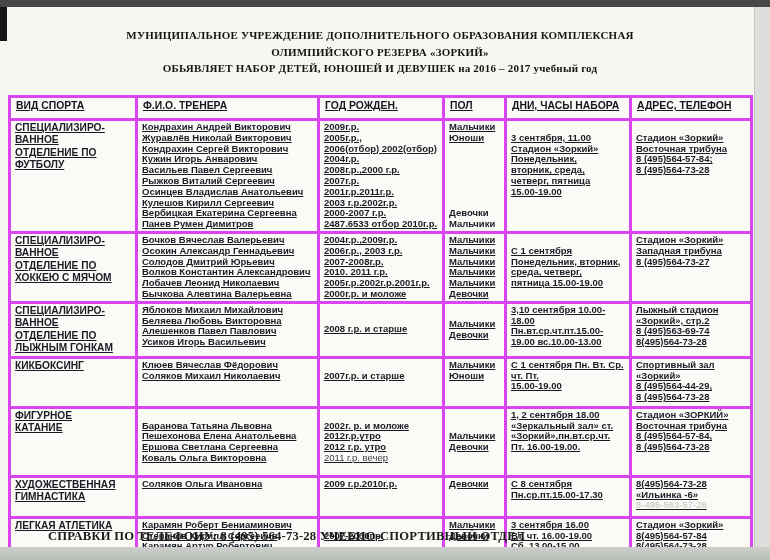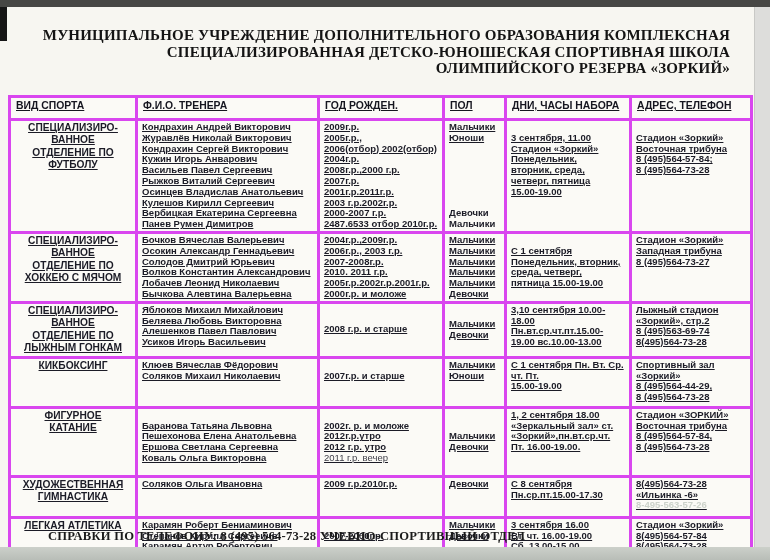--- a/index.html
+++ b/index.html
@@ -10,38 +10,38 @@
   }
   
   .scan-top-bar{position:absolute;left:0;top:0;width:770px;height:7px;background:#474745;}
   .scan-left-mark{position:absolute;left:0;top:7px;width:7px;height:34px;background:#161616;}
   .scan-right-band{position:absolute;right:0;top:7px;width:15px;height:553px;background:#dddddb;border-left:1px solid #c9c9c6;}
   .scan-bottom-band{position:absolute;left:0;bottom:0;width:770px;height:13px;background:linear-gradient(#ccd0ca,#b8bdb7);}
   .paper{position:absolute;left:0;top:7px;width:755px;height:541px;background:#f7f6f1;}
 
   
   .title-block{
-    position:absolute;left:30px;top:27px;width:700px;text-align:right;
+    position:absolute;left:30px;top:27px;width:700px;text-align:center;
     font-family:"Liberation Serif",serif;font-weight:bold;
-    font-size:15px;line-height:16.5px;color:#141414;letter-spacing:.2px;
+    font-size:11px;line-height:16.5px;color:#141414;letter-spacing:.2px;
   }
 
   
   table.sched{
     position:absolute;left:8px;top:95px;width:742px;
     border-collapse:collapse;table-layout:fixed;
     font-family:"Liberation Sans",sans-serif;font-weight:bold;
     font-size:9.5px;color:#1b1b26;background:#fbfaf6;
   }
   table.sched th,table.sched td{
     border:3px solid #d946ef;vertical-align:top;padding:1px 4px;text-align:left;text-decoration:underline;
   }
   table.sched th{font-size:10.4px;height:16px;white-space:nowrap;padding:2px 5px;color:#15151f;}
   .ln{min-height:10.8px;line-height:10.8px;white-space:nowrap;}
-  td.c0 .ln{font-size:10.2px;line-height:12.4px;min-height:12.4px;text-align:center;}
+  td.c0 .ln{font-size:10.2px;line-height:12.4px;min-height:12.4px;}
   
   tr.r0 td{height:108px;}
   tr.r1 td{height:64px;}
   tr.r2 td{height:50px;}
   tr.r3 td{height:45px;margin-top:44px;}
   tr.r4 td{height:64px;}
   tr.r5 td{height:36px;}
   tr.r6 td{height:38px;}
   
   tr.r2 td.c2,tr.r2 td.c3,tr.r4 td.c3{vertical-align:middle;}
@@ -60,22 +60,22 @@
 </head>
 <body>
 
 <div class="paper"></div>
 <div class="scan-top-bar"></div>
 <div class="scan-left-mark"></div>
 <div class="scan-right-band"></div>
 
 <div class="title-block">
   <div class="title-line">МУНИЦИПАЛЬНОЕ УЧРЕЖДЕНИЕ ДОПОЛНИТЕЛЬНОГО ОБРАЗОВАНИЯ КОМПЛЕКСНАЯ</div>
-  <div class="title-line">СПЕЦИАЛИЗИРОВАННАЯ ДЕТСКО-ЮНОШЕСКАЯ СПОРТИВНАЯ ШКОЛА</div>
   <div class="title-line">ОЛИМПИЙСКОГО РЕЗЕРВА «ЗОРКИЙ»</div>
+  <div class="title-line">ОБЬЯВЛЯЕТ НАБОР  ДЕТЕЙ,  ЮНОШЕЙ  И  ДЕВУШЕК на 2016 – 2017 учебный  год</div>
 </div>
 
 <table class="sched">
   <colgroup>
     <col style="width:127px">
       <col style="width:182px">
       <col style="width:125px">
     <col style="width:62px">
       <col style="width:125px">
       <col style="width:121px">

